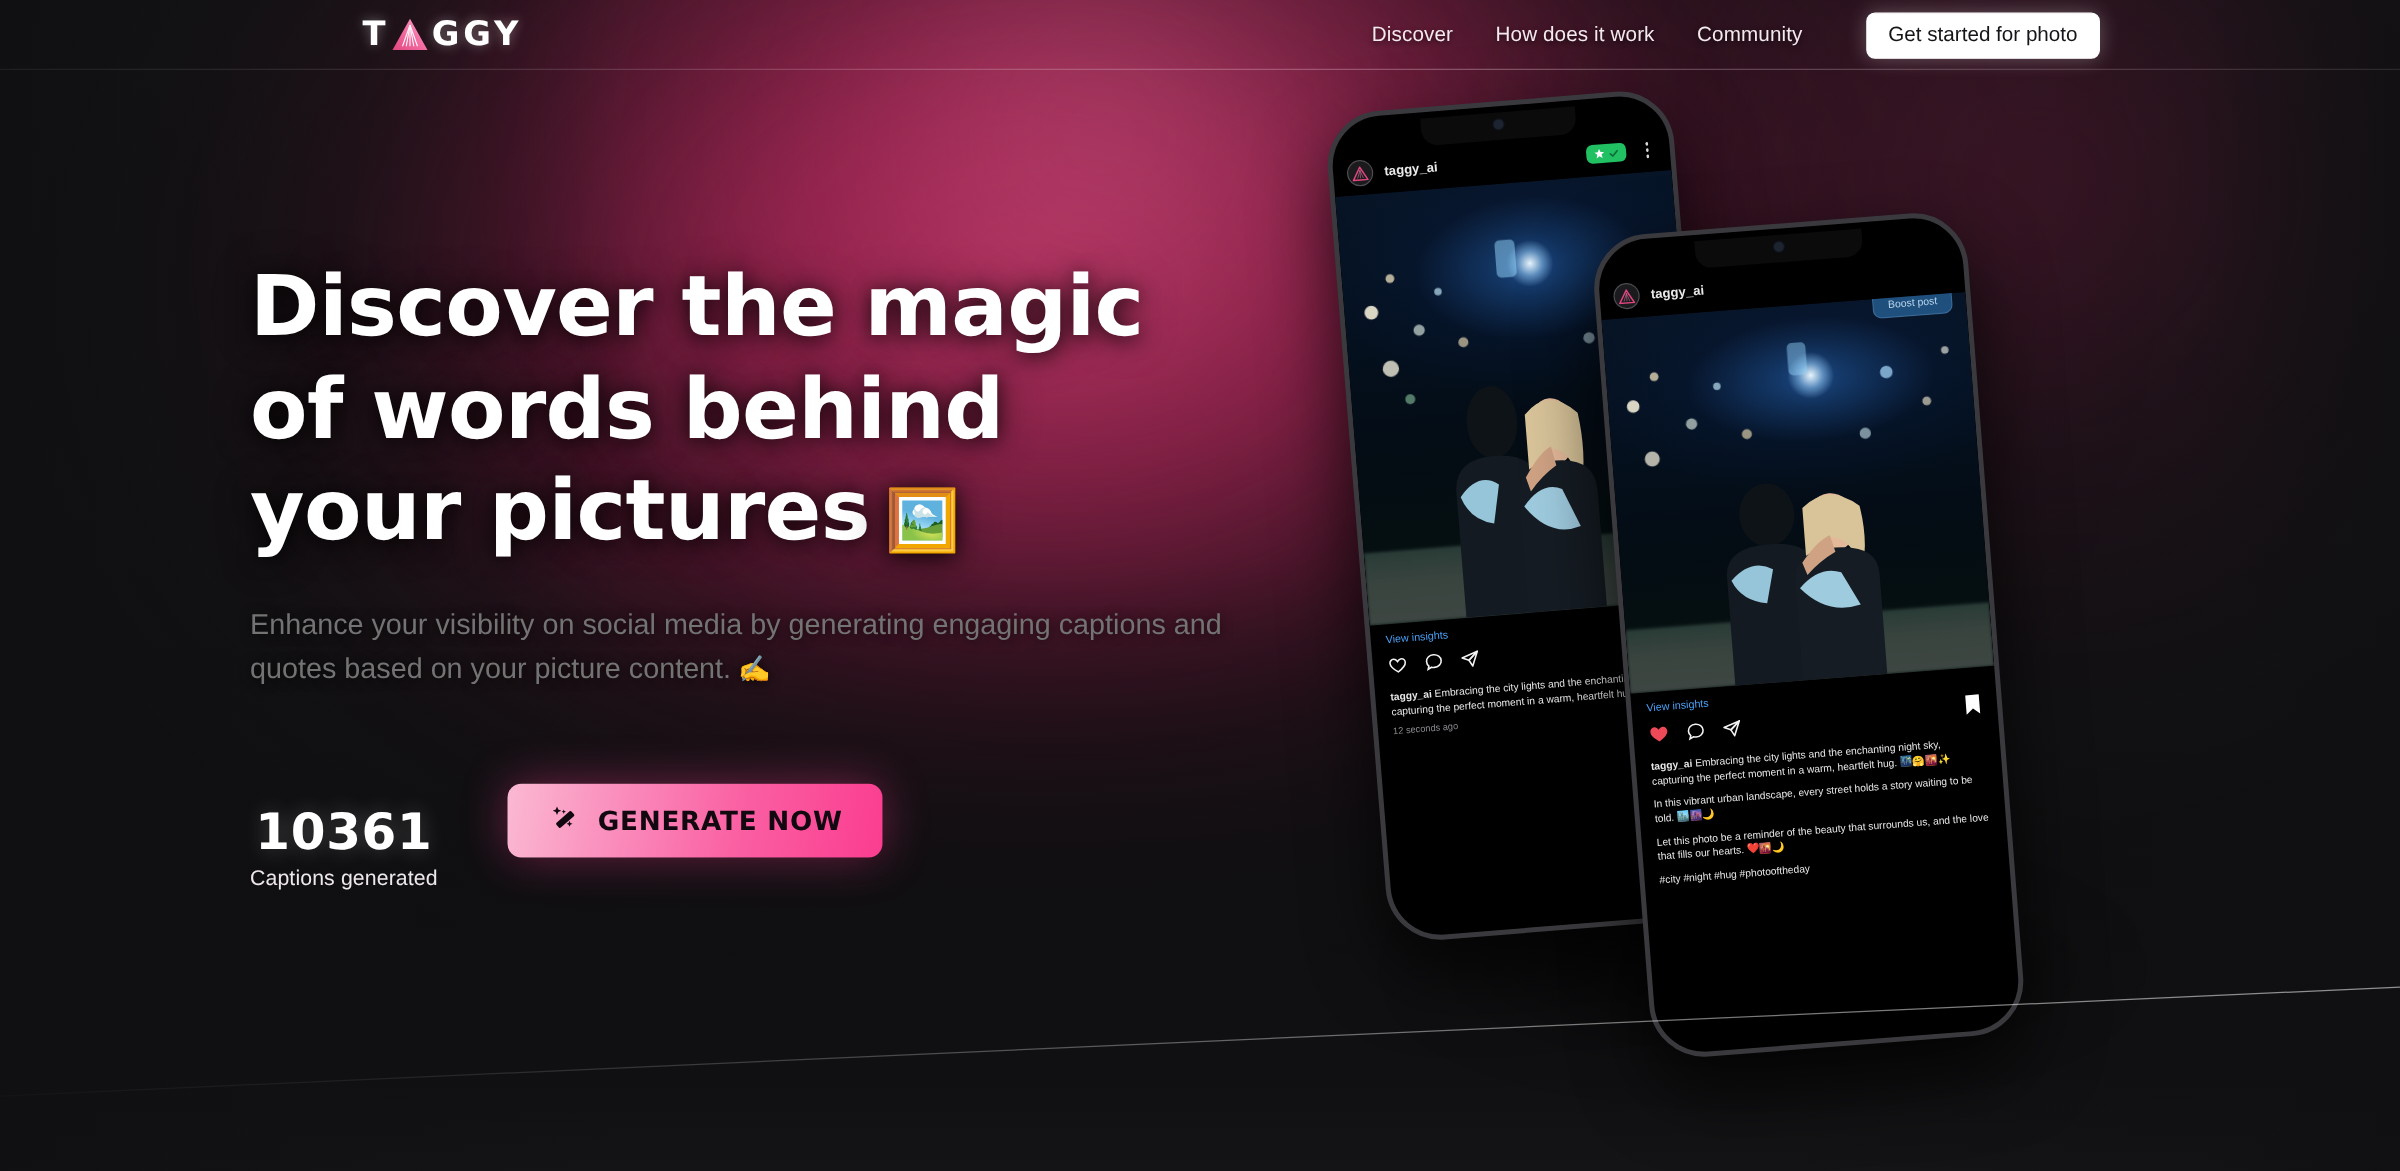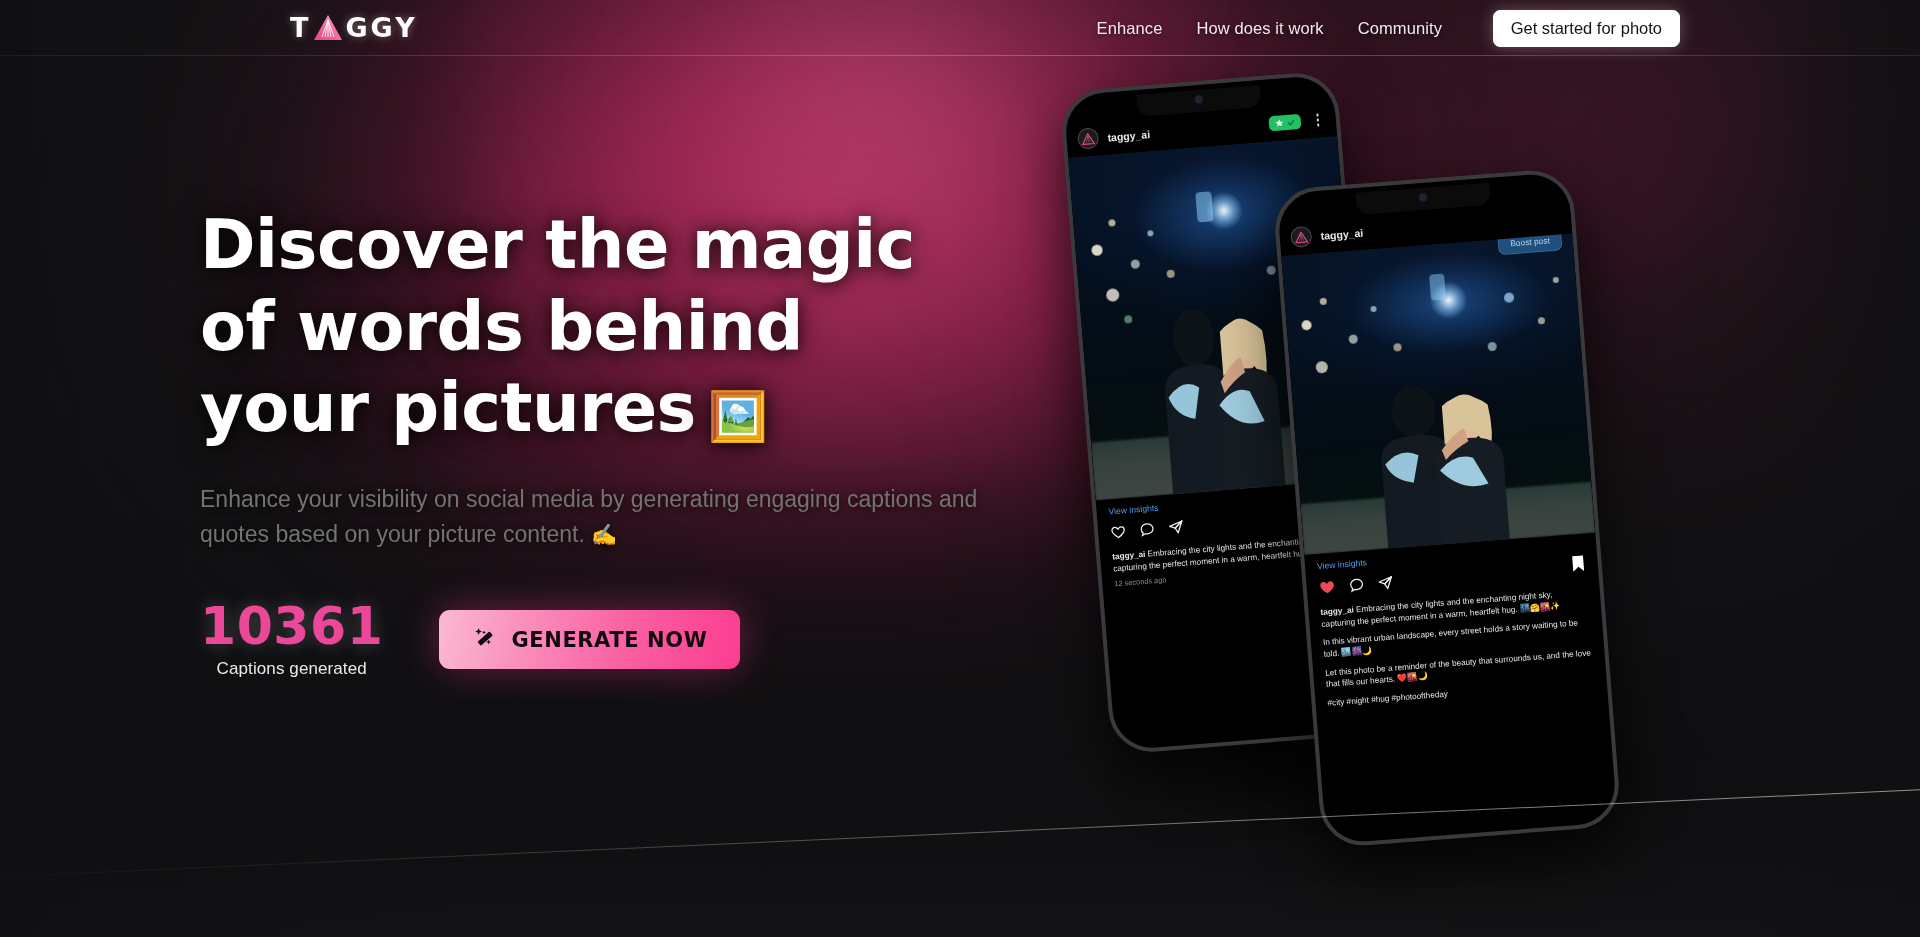--- a/index.html
+++ b/index.html
@@ -135,23 +135,24 @@
     text-shadow:0 1px 9px rgba(0,0,0,0.7);
   }
   .subtitle .emoji { font-size:21px; margin-left:6px; }
 
   .cta-row {
     margin-top:48px; display:flex; align-items:center; gap:56px;
   }
   .counter { text-align:center; }
   .counter-num {
     font-family:"DejaVu Sans", sans-serif;
-    font-weight:700; font-size:52px; color:#ec4899; line-height:1;
+    font-weight:700; font-size:40px; color:#ffffff; line-height:1;
     letter-spacing:0.5px;
     text-shadow:0 0 18px rgba(255,255,255,0.22);
+    margin-top:46px;
   }
   .counter-label {
     margin-top:7px; font-size:17px; color:#eee8eb; letter-spacing:0.1px;
   }
   .generate-btn {
     display:flex; align-items:center; gap:14px;
     padding:15px 32px; border:none; border-radius:11px;
     background: linear-gradient(100deg, #fbb9d2 0%, #fa8fbd 28%, #fa5fa2 62%, #fb3d90 100%);
     box-shadow:0 0 36px rgba(250,70,150,0.42), 0 4px 16px rgba(0,0,0,0.45);
     cursor:pointer;
@@ -303,21 +304,21 @@
             <line x1="15" y1="6" x2="15" y2="23"></line>
             <line x1="15" y1="6" x2="18" y2="23"></line>
             <line x1="15" y1="6" x2="21" y2="23"></line>
           </g>
         </svg>
       </span>
       <span class="logo-text">GGY</span>
     </div>
 
     <div class="nav-links">
-      <span class="nav-link">Enhance</span>
+      <span class="nav-link">Discover</span>
       <span class="nav-link">How does it work</span>
       <span class="nav-link">Community</span>
     </div>
 
     <button class="nav-cta">Get started for photo</button>
   </div>
   <div class="nav-divider"></div>
 
   <div class="hero">
     <h1 class="headline">

